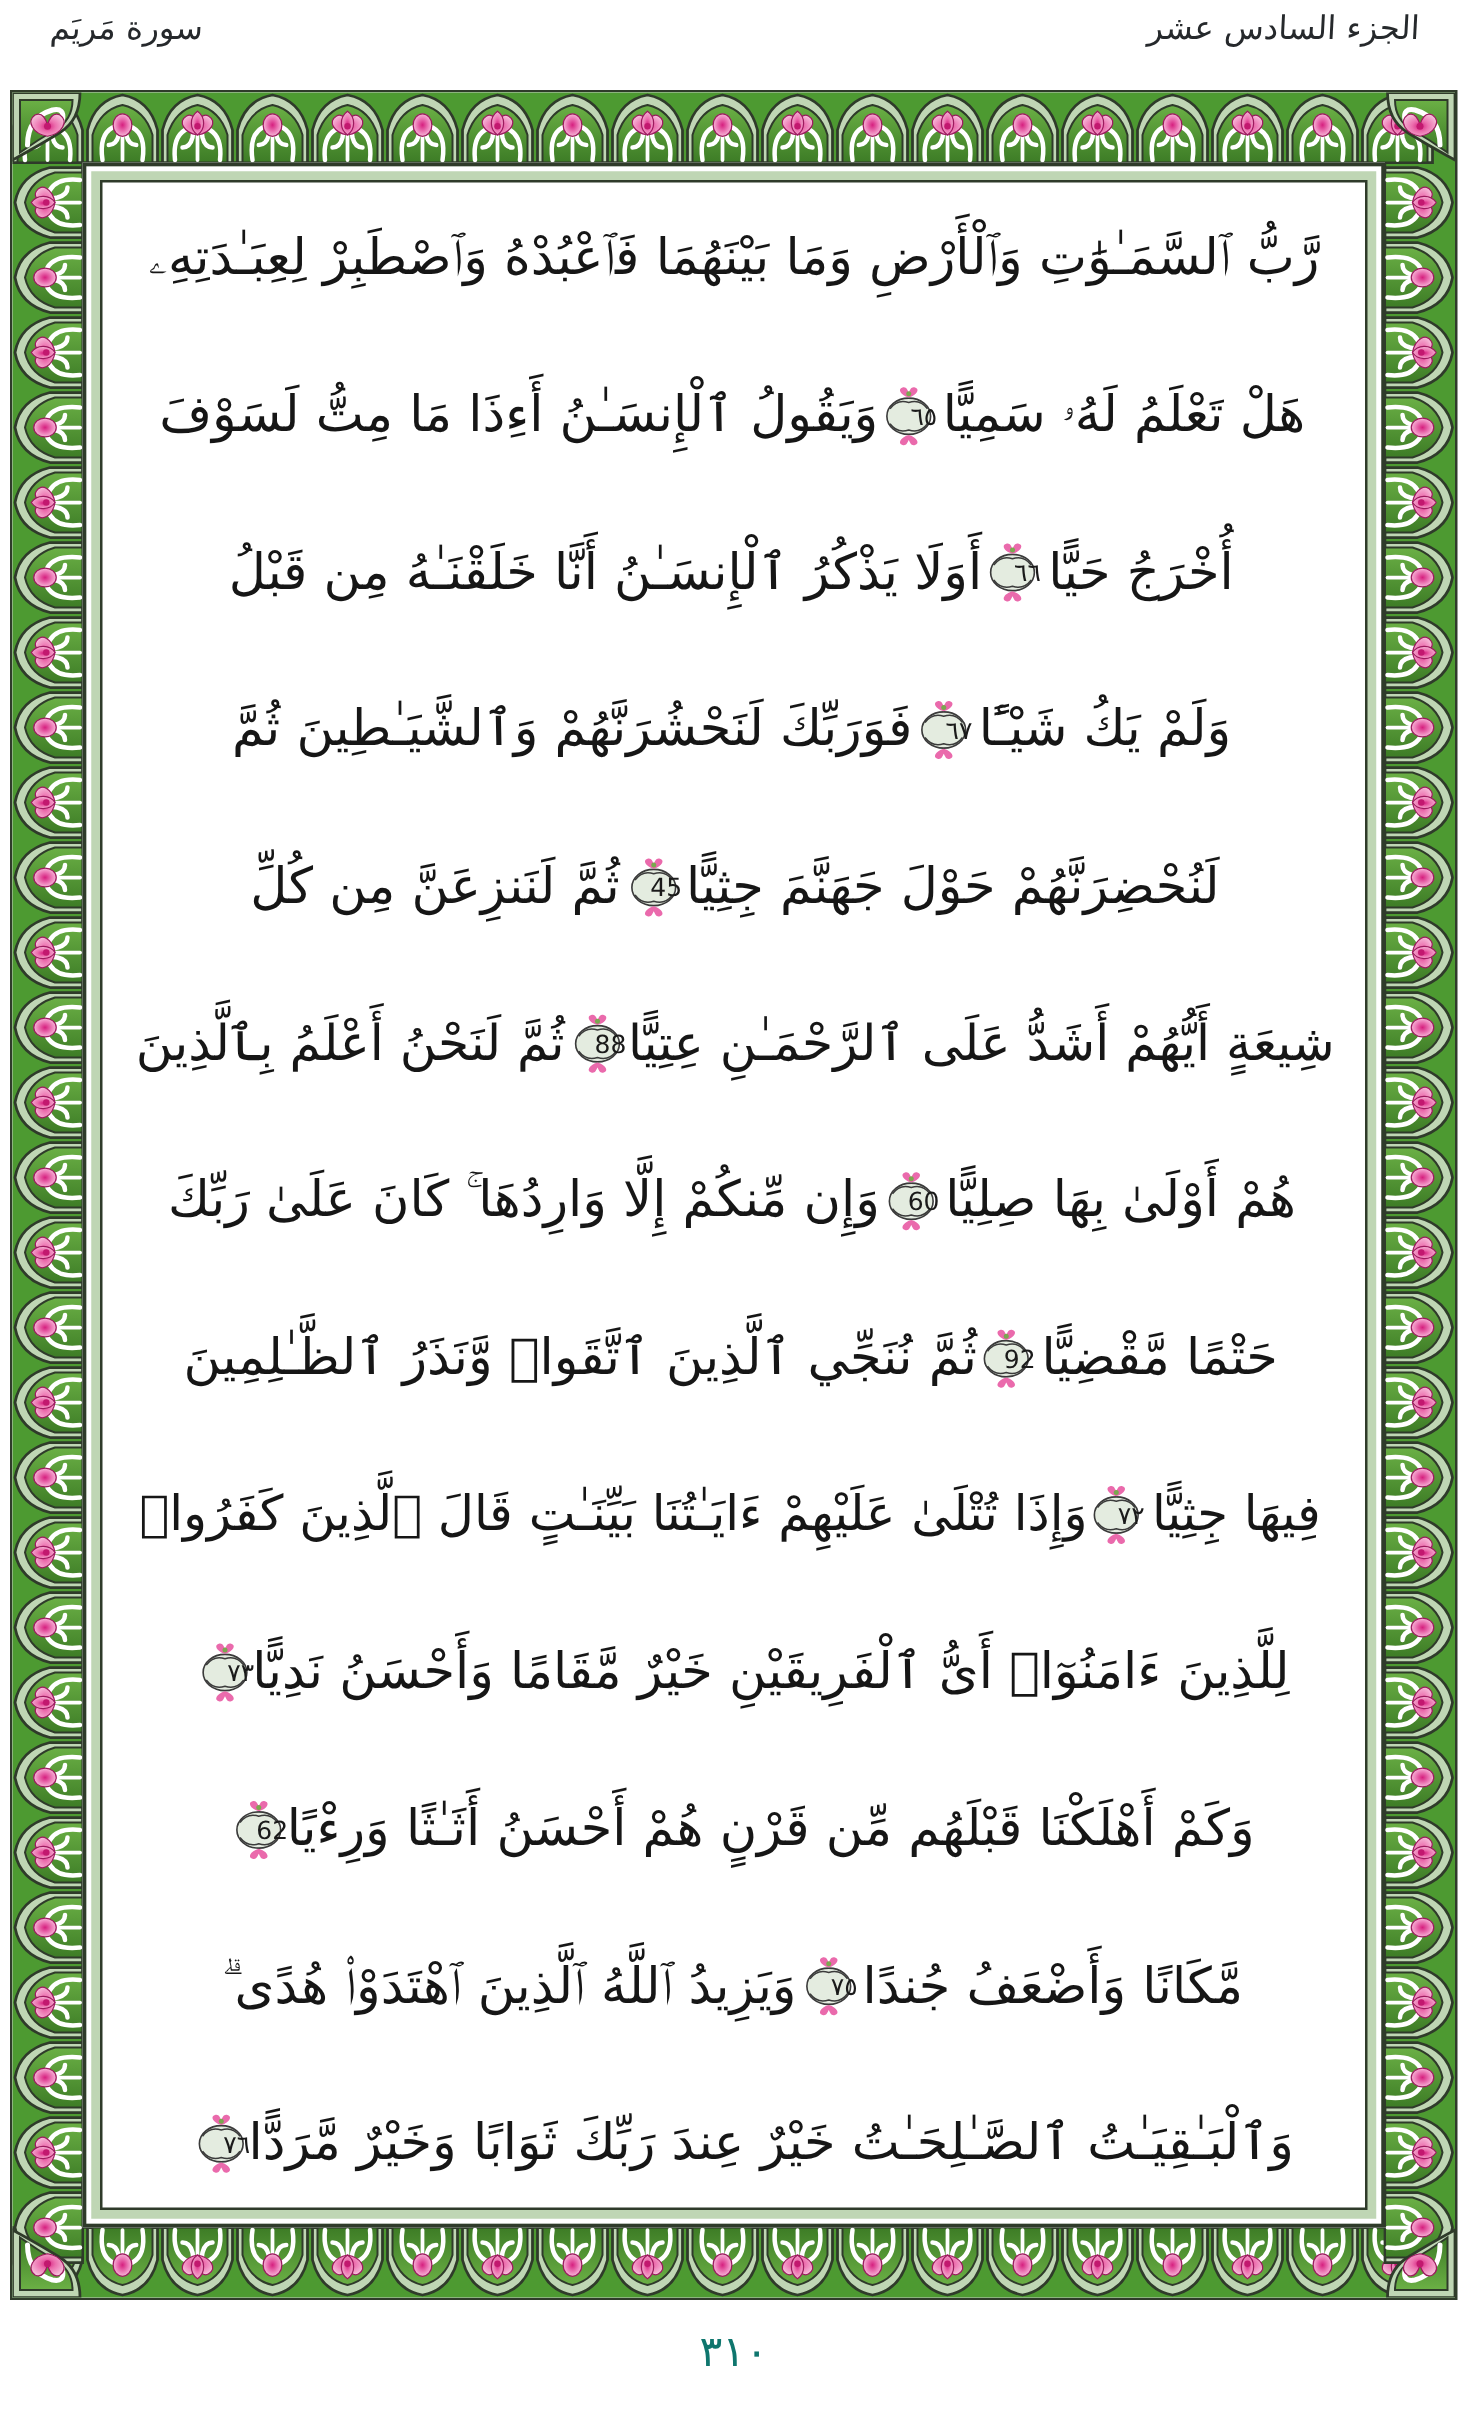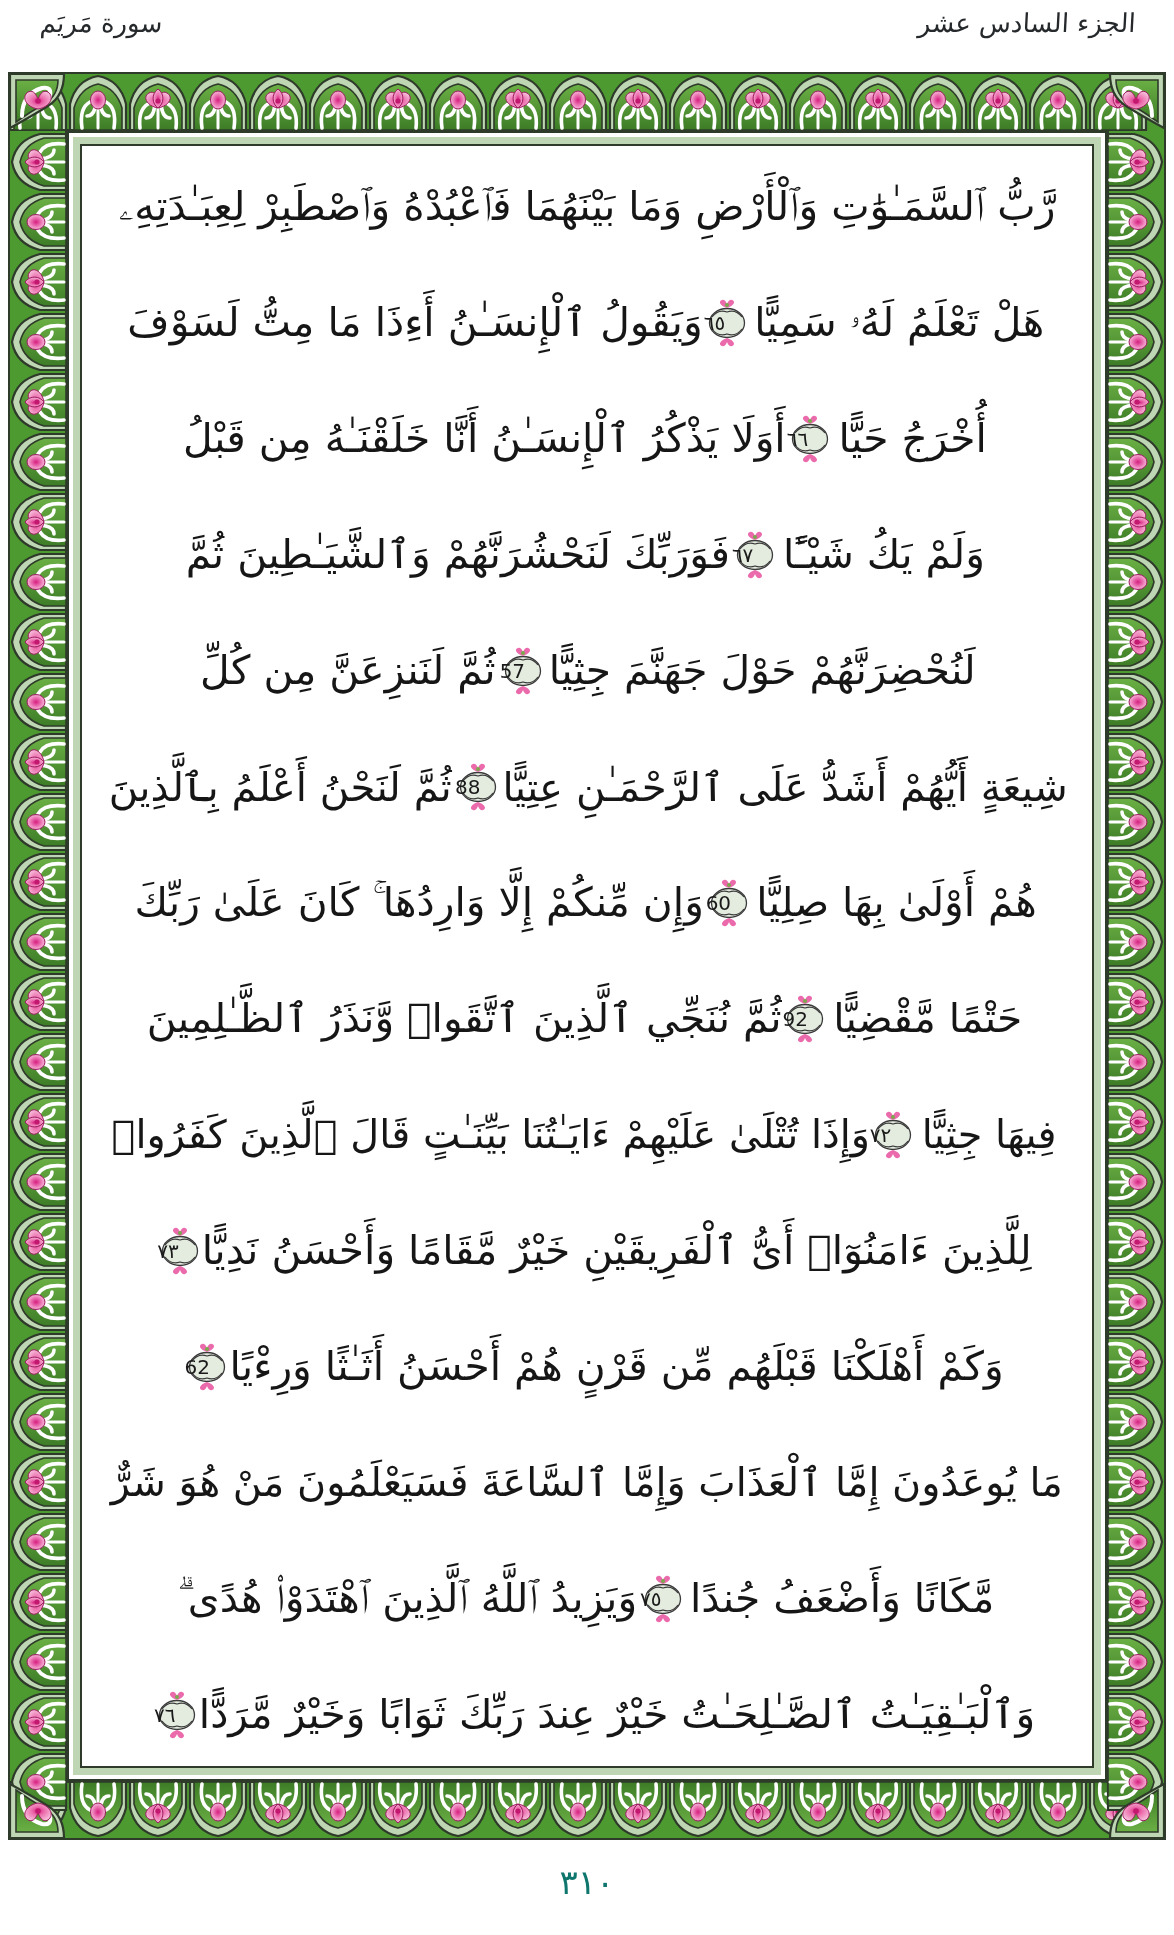--- a/index.html
+++ b/index.html
@@ -92,21 +92,21 @@
   }
   .ayah-line .txt{
     display:inline-block;
     transform:scaleX(1.02);
   }
 
   
   .ayah-mark{
     display:inline-flex;
     align-items:center;
-    justify-content:flex-end;
+    justify-content:flex-start;
     position:relative;
     width:46px;height:52px;
     margin:0 7px;
     vertical-align:middle;
     flex:none;
   }
   .ayah-mark svg{position:absolute;inset:0;width:46px;height:52px;}
   .ayah-mark .num{
     position:relative;
     z-index:2;
@@ -402,21 +402,21 @@
           <svg viewBox="0 0 46 52">
               <g>
             <ellipse cx="23" cy="26" rx="17.5" ry="14.5" fill="#e4ece0" stroke="#3b3b3b" stroke-width="1.3"></ellipse>
             <path d="M8 20 Q14 12 23 15 Q32 12 38 20" fill="none" stroke="#3b3b3b" stroke-width="1.2"></path>
             <path d="M8 32 Q14 40 23 37 Q32 40 38 32" fill="none" stroke="#3b3b3b" stroke-width="1.2"></path>
             <path d="M23 11 C16 9 14 4 18 3 C21 2 22 5 23 7 C24 5 25 2 28 3 C32 4 30 9 23 11 Z" fill="#ea6aac"></path>
             <circle cx="23" cy="8" r="2" fill="#7aa84f"></circle>
             <path d="M23 41 C16 43 14 48 18 49 C21 50 22 47 23 45 C24 47 25 50 28 49 C32 48 30 43 23 41 Z" fill="#ea6aac"></path>
           </g>
             </svg>
-          <span class="num">57</span>
+          <span class="num">45</span>
         </span>
         <span class="txt">ثُمَّ لَنَنزِعَنَّ مِن كُلِّ</span>
       </div>
 
       <div class="ayah-line" style="font-size: 39.5px;">
         <span class="txt">شِيعَةٍ أَيُّهُمْ أَشَدُّ عَلَى ٱلرَّحْمَـٰنِ عِتِيًّا</span>
         <span class="ayah-mark">
           <svg viewBox="0 0 46 52">
               <g>
             <ellipse cx="23" cy="26" rx="17.5" ry="14.5" fill="#e4ece0" stroke="#3b3b3b" stroke-width="1.3"></ellipse>
@@ -514,23 +514,20 @@
             <path d="M23 11 C16 9 14 4 18 3 C21 2 22 5 23 7 C24 5 25 2 28 3 C32 4 30 9 23 11 Z" fill="#ea6aac"></path>
             <circle cx="23" cy="8" r="2" fill="#7aa84f"></circle>
             <path d="M23 41 C16 43 14 48 18 49 C21 50 22 47 23 45 C24 47 25 50 28 49 C32 48 30 43 23 41 Z" fill="#ea6aac"></path>
           </g>
             </svg>
           <span class="num">62</span>
         </span>
       </div>
 
 
-      <div class="ayah-line" style="font-size: 39px;">
-        <span class="txt">مَا يُوعَدُونَ إِمَّا ٱلْعَذَابَ وَإِمَّا ٱلسَّاعَةَ فَسَيَعْلَمُونَ مَنْ هُوَ شَرٌّ</span>
-      </div>
 
       <div class="ayah-line" style="font-size: 40px;">
         <span class="txt">مَّكَانًا وَأَضْعَفُ جُندًا</span>
         <span class="ayah-mark">
           <svg viewBox="0 0 46 52">
               <g>
             <ellipse cx="23" cy="26" rx="17.5" ry="14.5" fill="#e4ece0" stroke="#3b3b3b" stroke-width="1.3"></ellipse>
             <path d="M8 20 Q14 12 23 15 Q32 12 38 20" fill="none" stroke="#3b3b3b" stroke-width="1.2"></path>
             <path d="M8 32 Q14 40 23 37 Q32 40 38 32" fill="none" stroke="#3b3b3b" stroke-width="1.2"></path>
             <path d="M23 11 C16 9 14 4 18 3 C21 2 22 5 23 7 C24 5 25 2 28 3 C32 4 30 9 23 11 Z" fill="#ea6aac"></path>

